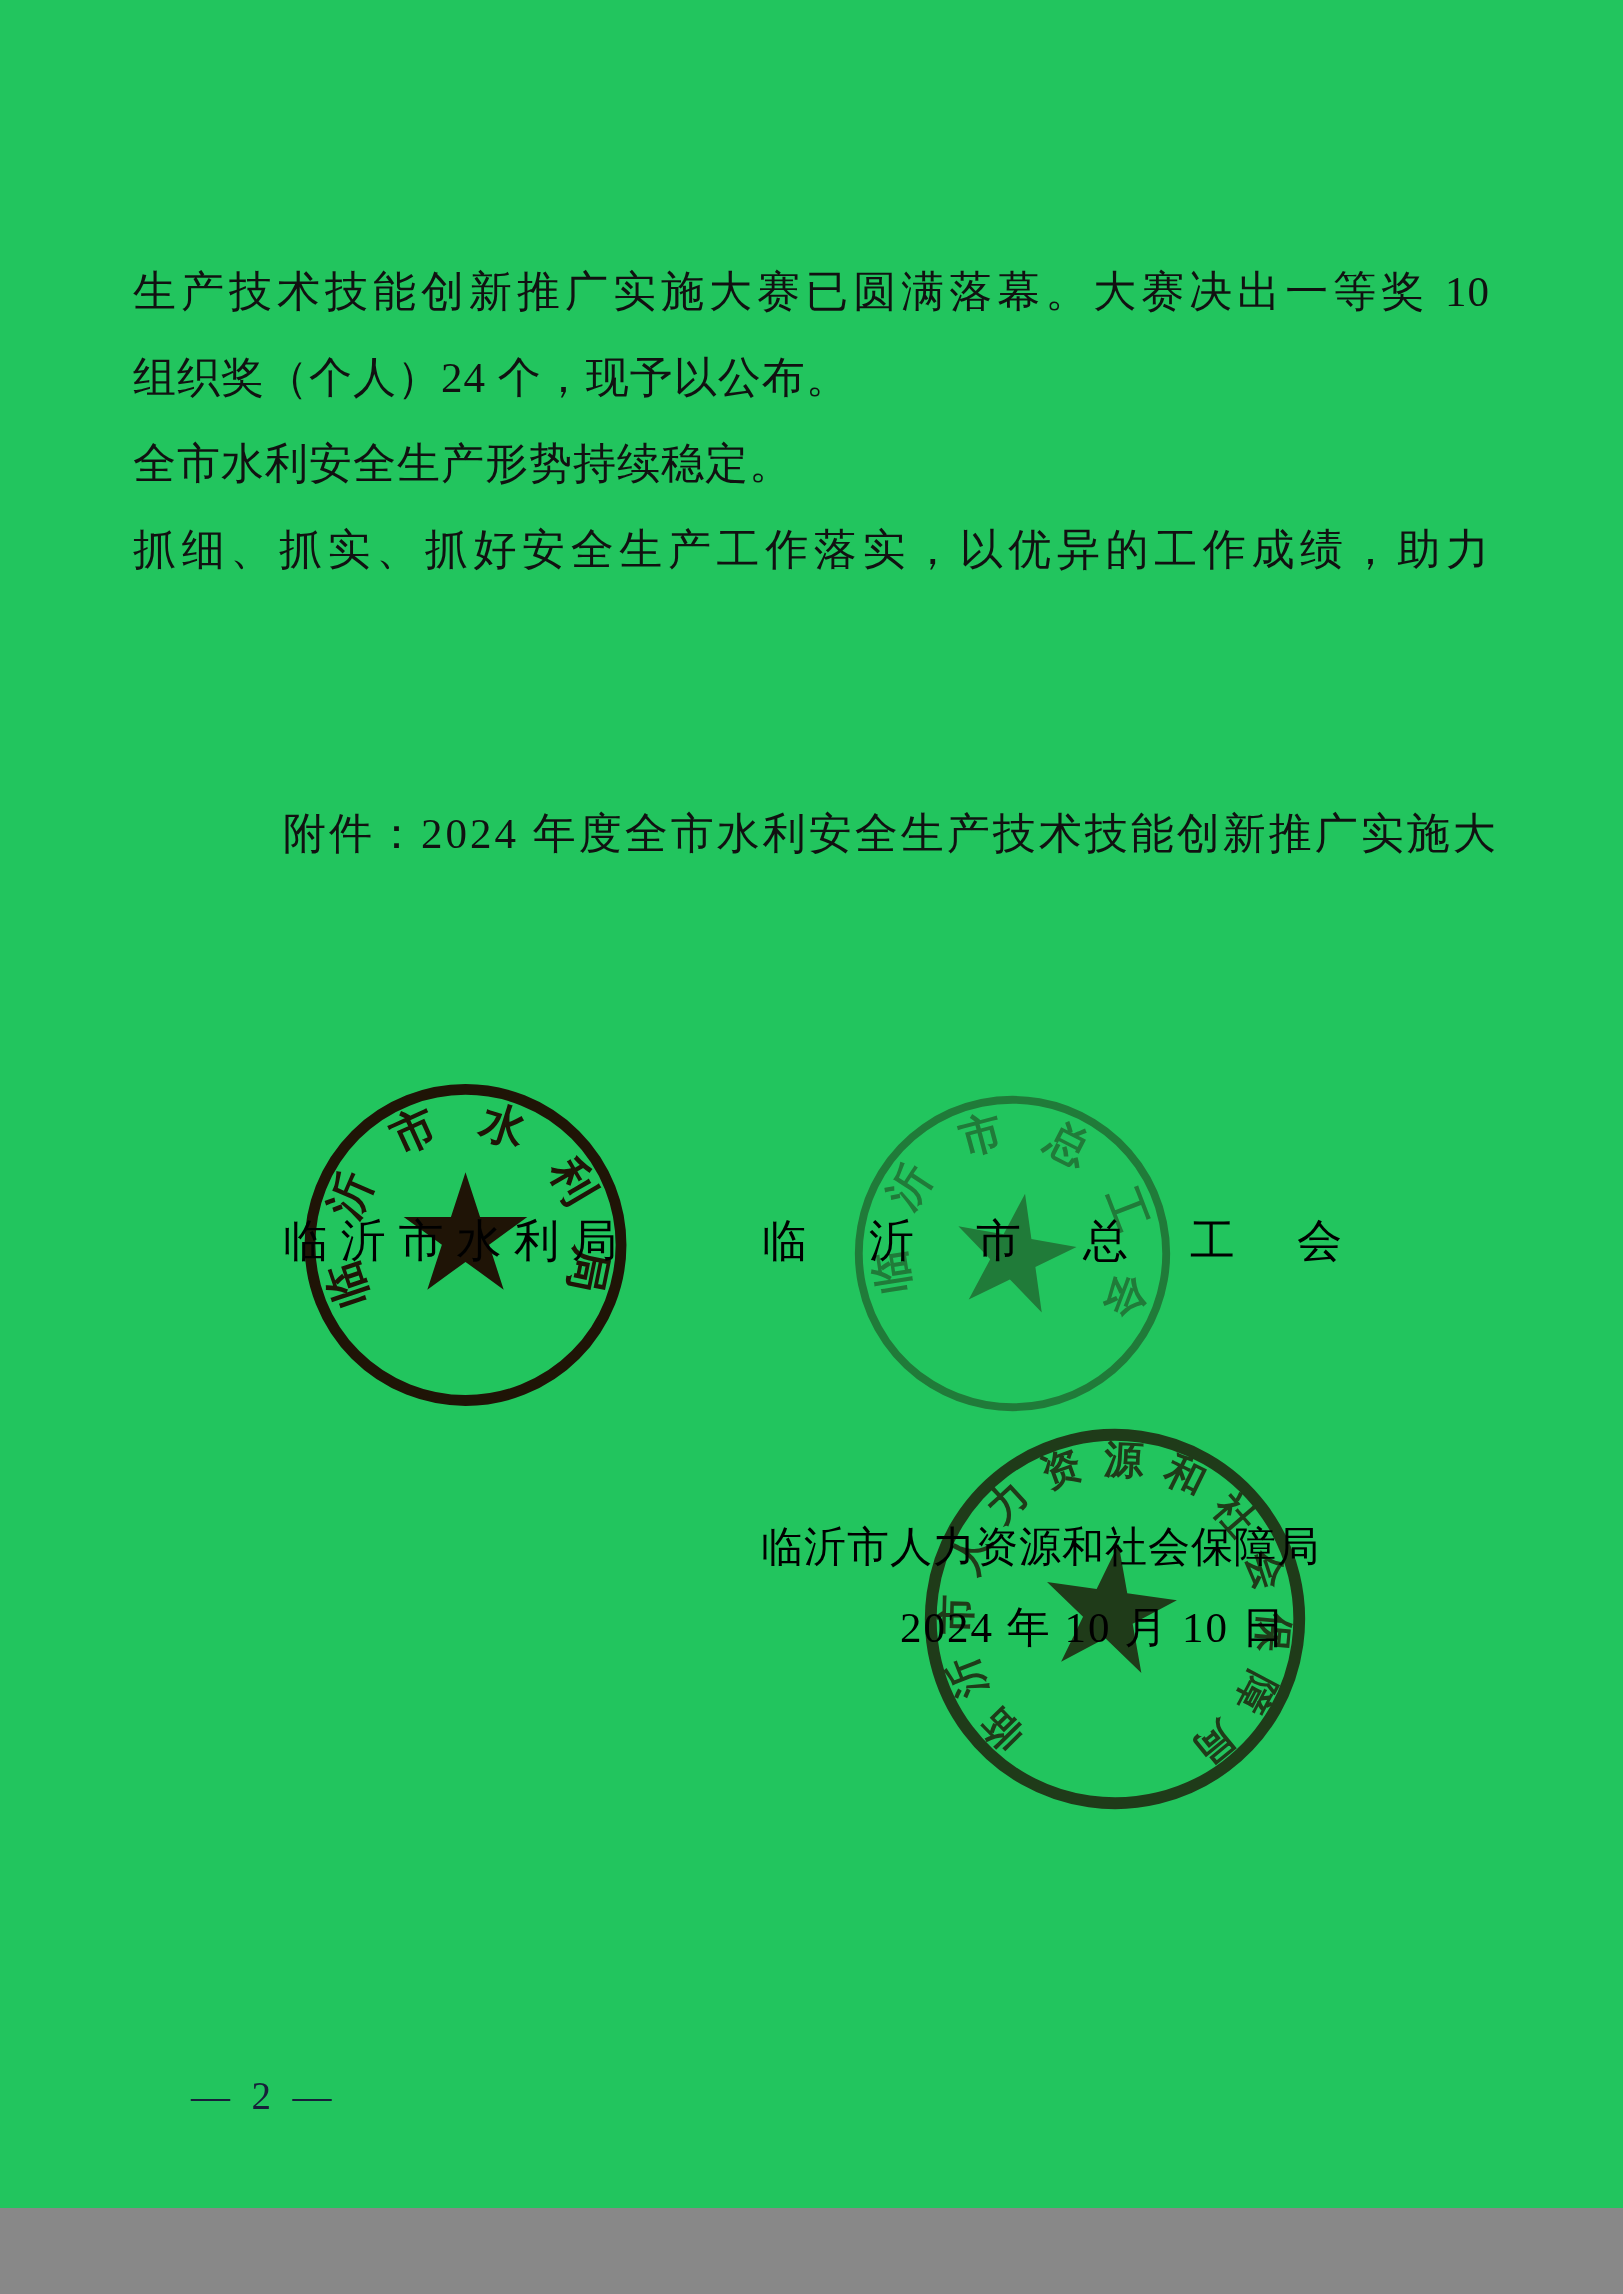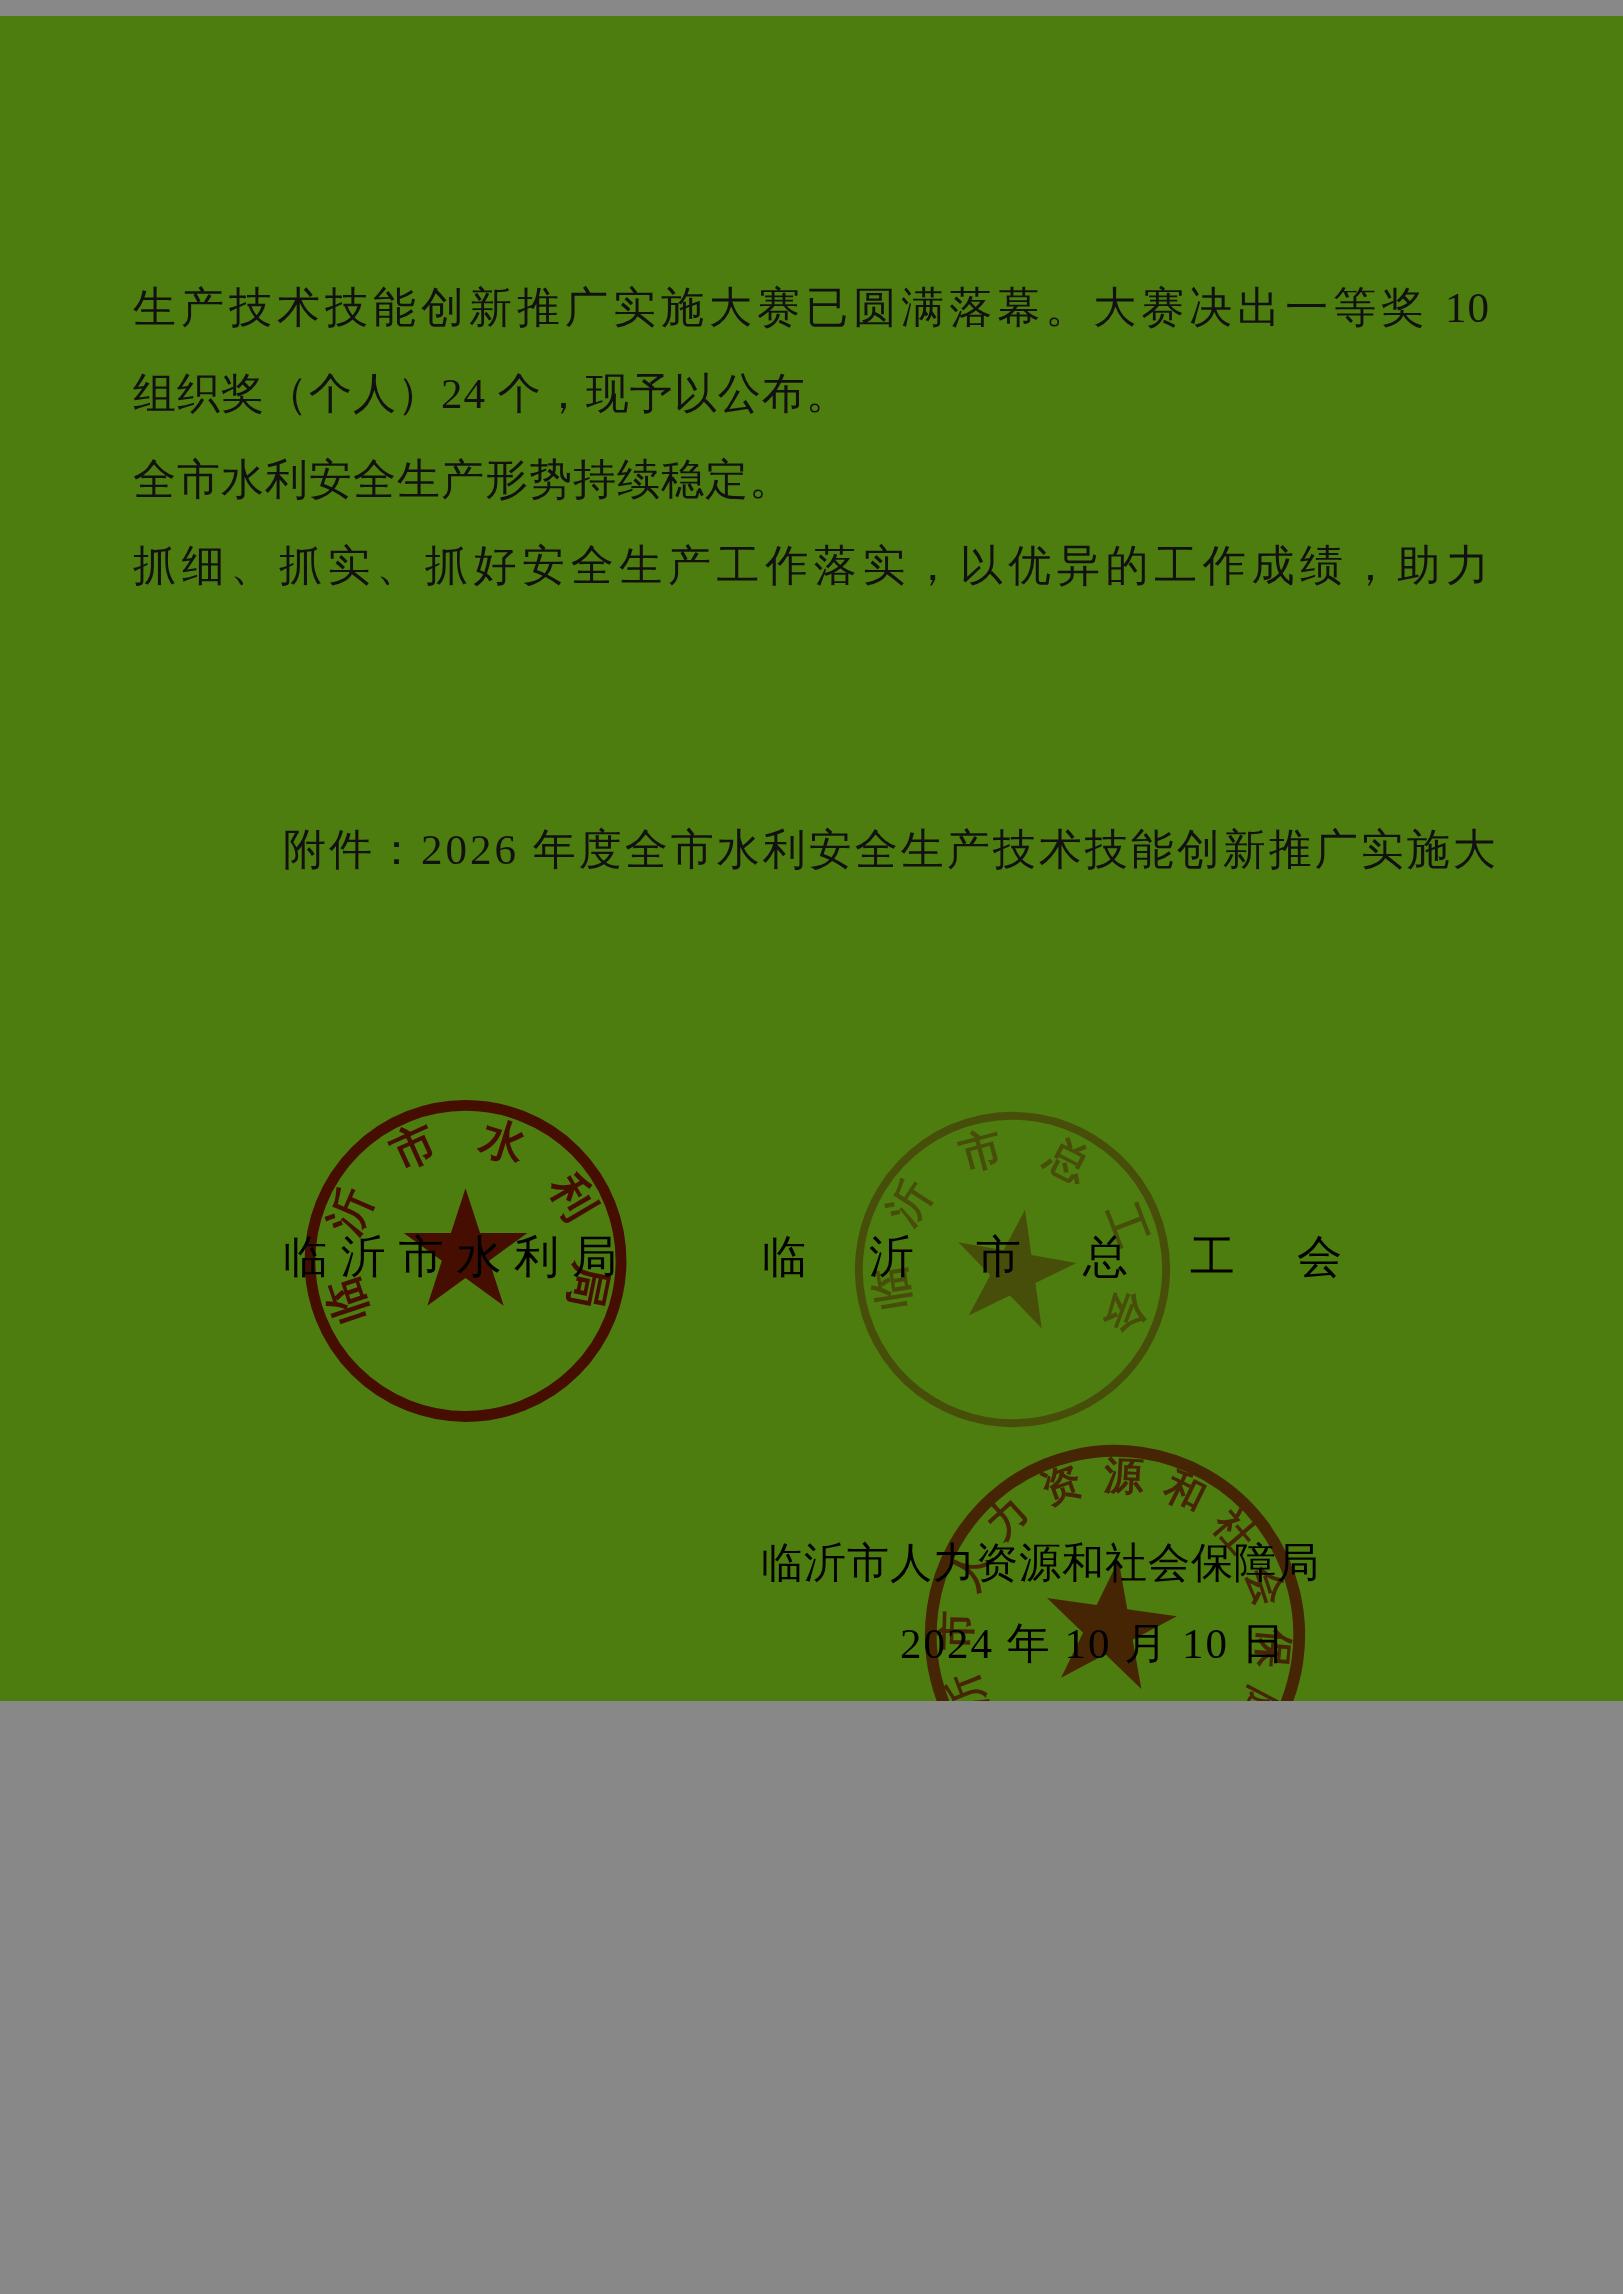--- a/index.html
+++ b/index.html
@@ -1,20 +1,20 @@
 <!DOCTYPE html>
 <html><head>
 <meta charset="utf-8">
 <style>
   html,body{margin:0;padding:0;background:#888;}
   .page{
     position:relative;
-    width:1623px;height:1685px;
-    margin:16px auto;
-    background:#4d7c0f;
+    width:1623px;height:2208px;
+    margin:0 auto;
+    background:#22c55e;
     overflow:hidden;
     font-family:"Liberation Serif","DejaVu Serif",serif;
     color:#111;
   }
   
   .bodytext{
     position:absolute;left:133px;top:249px;width:1357px;
     font-size:43px;line-height:86px;letter-spacing:1px;
   }
   .line{white-space:nowrap;}
@@ -60,21 +60,21 @@
 <div class="page">
 
   <div class="bodytext">
     <div class="line jline">生产技术技能创新推广实施大赛已圆满落幕。大赛决出一等奖 10</div>
     <div class="line">组织奖（个人）24 个，现予以公布。</div>
     <div class="line">全市水利安全生产形势持续稳定。</div>
     <div class="line jline">抓细、抓实、抓好安全生产工作落实，以优异的工作成绩，助力</div>
   </div>
 
   <div class="attach">
-    <div class="l1">附件：2026 年度全市水利安全生产技术技能创新推广实施大</div>
+    <div class="l1">附件：2024 年度全市水利安全生产技术技能创新推广实施大</div>
   </div>
 
   <div class="sig sig-water">临沂市水利局</div>
   <div class="sig sig-union">临沂市总工会</div>
   <div class="sig sig-hrss">临沂市人力资源和社会保障局</div>
   <div class="sig sig-date">2024 年 10 月 10 日</div>
 
   <svg class="seal seal-water" width="339" height="378" viewBox="0 0 344 384">
     <circle cx="172" cy="194" r="158" fill="none" stroke-width="11" stroke="#e7190f"></circle>
     <path id="arc-water" d="M 75 250 A 112 112 0 1 1 269 250" fill="none"></path>

